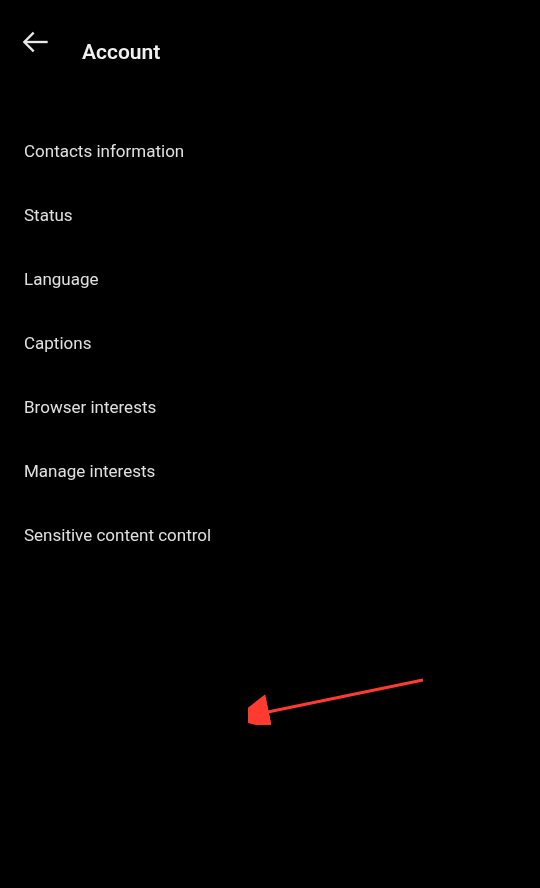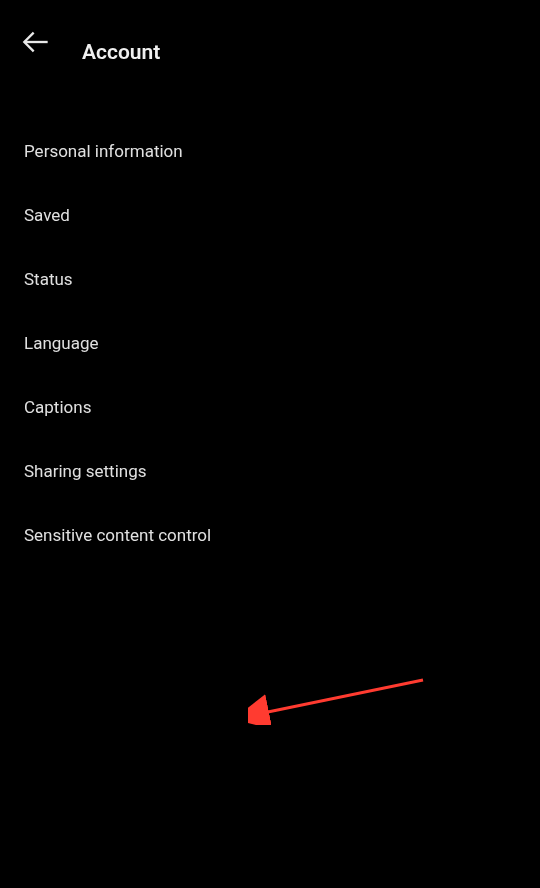--- a/index.html
+++ b/index.html
@@ -70,26 +70,26 @@
   <div class="back-btn">
     <svg viewBox="0 0 24 24">
       <line x1="22" y1="12" x2="2" y2="12"></line>
       <polyline points="10 4 2 12 10 20"></polyline>
     </svg>
   </div>
   <div class="title">Account</div>
 </div>
 
 <div class="menu">
-  <div class="menu-item">Personal information</div>
-  <div class="menu-item">Saved</div>
+  <div class="menu-item">Contacts information</div>
   <div class="menu-item">Status</div>
   <div class="menu-item">Language</div>
   <div class="menu-item">Captions</div>
-  <div class="menu-item">Sharing settings</div>
+  <div class="menu-item">Browser interests</div>
+  <div class="menu-item">Manage interests</div>
   <div class="menu-item">Sensitive content control</div>
 </div>
 
 <svg class="annotation-arrow" viewBox="0 0 180 50">
   <defs>
     <marker id="arrowhead" markerWidth="12" markerHeight="12" refX="2" refY="6" orient="auto">
       <polygon points="0 0, 12 6, 0 12" fill="#ff3b30"></polygon>
     </marker>
   </defs>
   <line x1="175" y1="5" x2="15" y2="38" stroke-width="3" marker-end="url(#arrowhead)" stroke="#ff3b30"></line>

